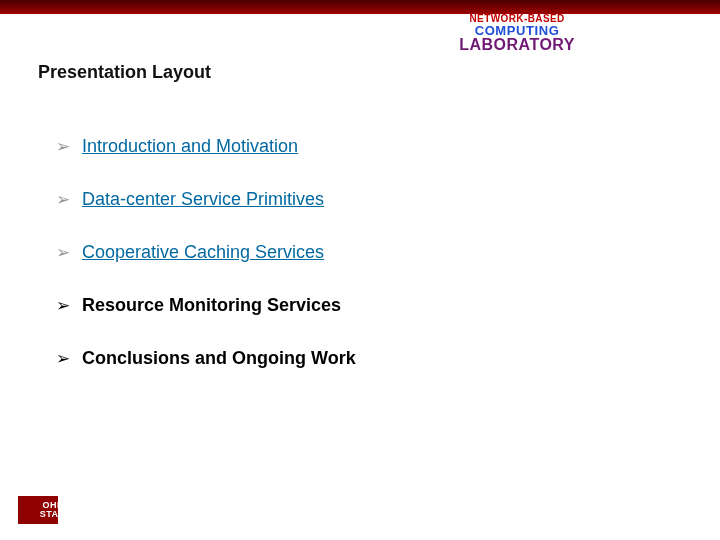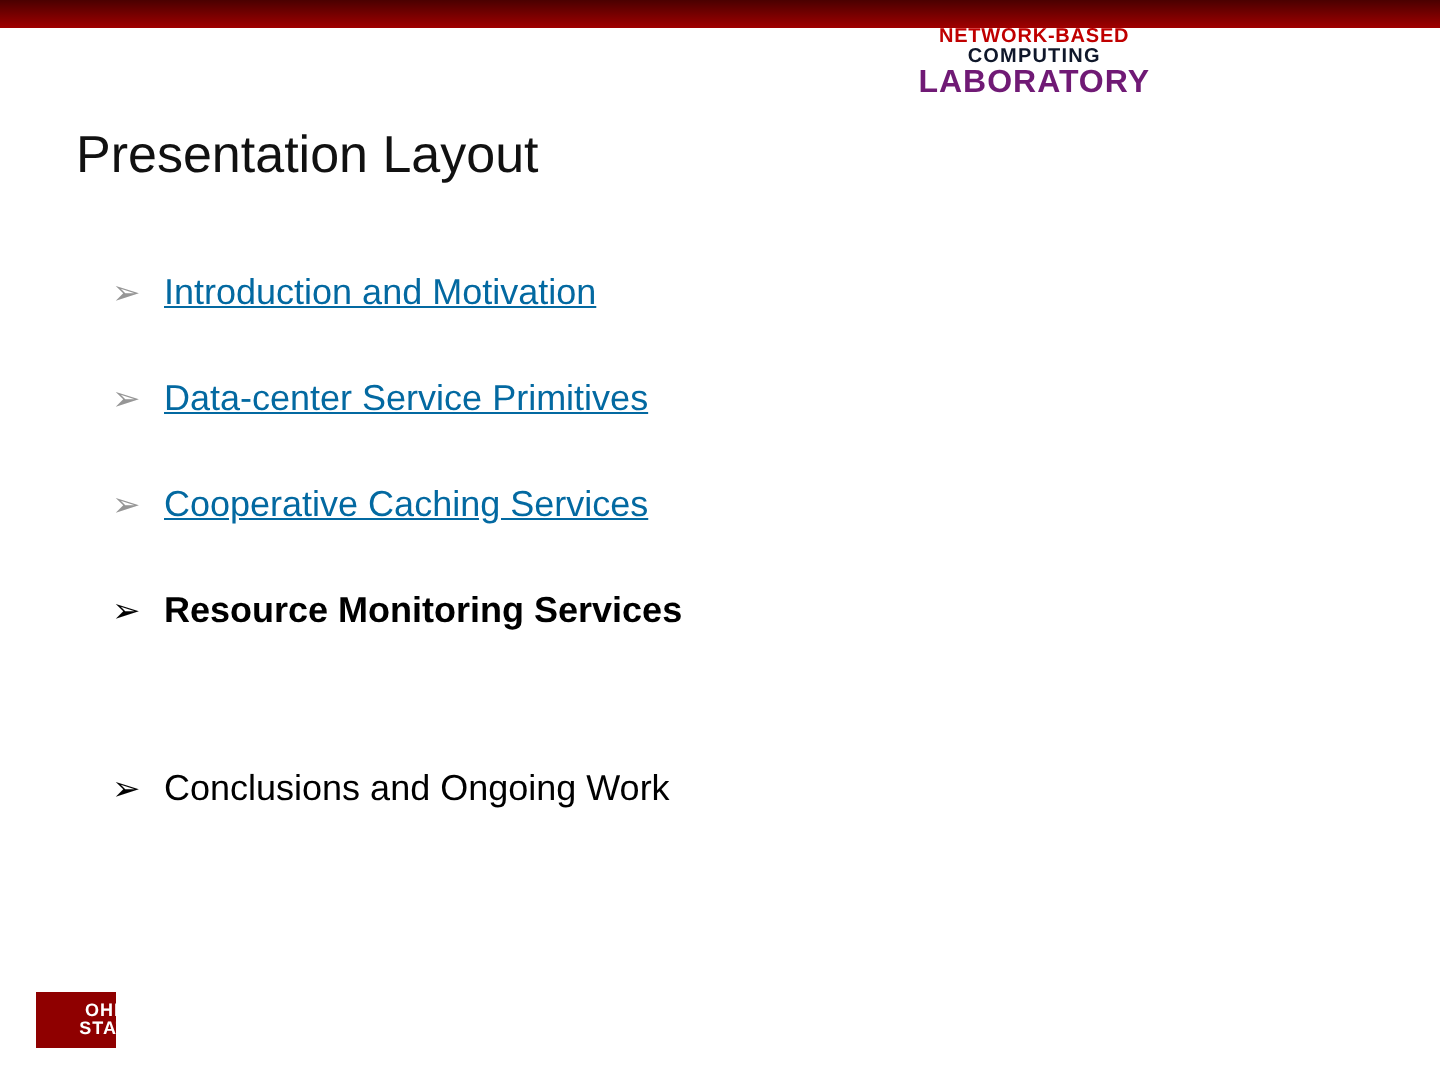--- a/index.html
+++ b/index.html
@@ -33,38 +33,38 @@
     line-height: 1.0;
   }
   .logo-top .l1 {
     color: #c00000;
     font-weight: 900;
     font-size: 10px;
     letter-spacing: 0.4px;
     font-stretch: condensed;
   }
   .logo-top .l2 {
-    color: #0f172a;
+    color: #1d4ed8;
     font-weight: 900;
-    font-size: 10px;
+    font-size: 13px;
     letter-spacing: 0.6px;
   }
   .logo-top .l3 {
     color: #701a75;
     font-weight: 700;
     font-size: 16px;
     letter-spacing: 0.5px;
   }
   .title {
     position: absolute;
     top: 62px;
     left: 38px;
-    font-size: 26px;
+    font-size: 18px;
     color: #111;
-    font-weight: 400;
+    font-weight: 700;
   }
   .bullets {
     position: absolute;
     top: 136px;
     left: 56px;
   }
   .bullet {
     display: flex;
     align-items: baseline;
     margin-bottom: 32px;
@@ -74,21 +74,21 @@
     font-family: "Arial", sans-serif;
     font-size: 17px;
     margin-right: 10px;
     min-width: 16px;
   }
   .bullet.dim .arrow { color: #969696; }
   .bullet.dim .text { color: #0369a1; text-decoration: underline; }
   .bullet.bold .arrow { color: #000; }
   .bullet.bold .text { color: #000; font-weight: 700; text-align: right; }
   .bullet.norm .arrow { color: #000; }
-  .bullet.norm .text { color: #000; font-weight: 400; margin-top: 36px; }
+  .bullet.norm .text { color: #000; font-weight: 700; }
   .logo-bottom {
     position: absolute;
     left: 18px;
     bottom: 16px;
     width: 40px;
     height: 28px;
   }
   .logo-bottom .block {
     width: 40px;
     height: 28px;

